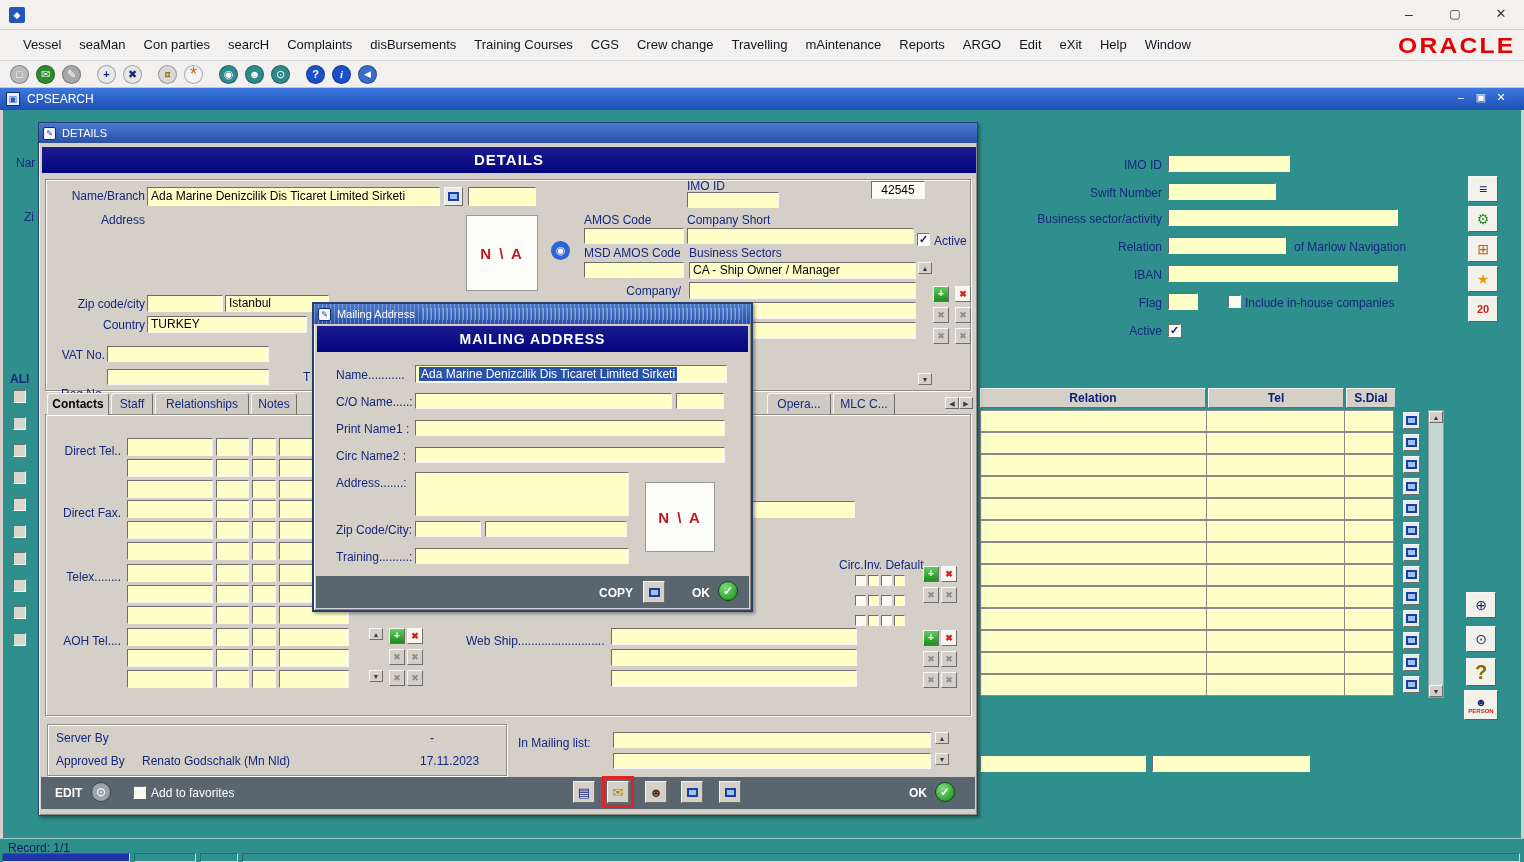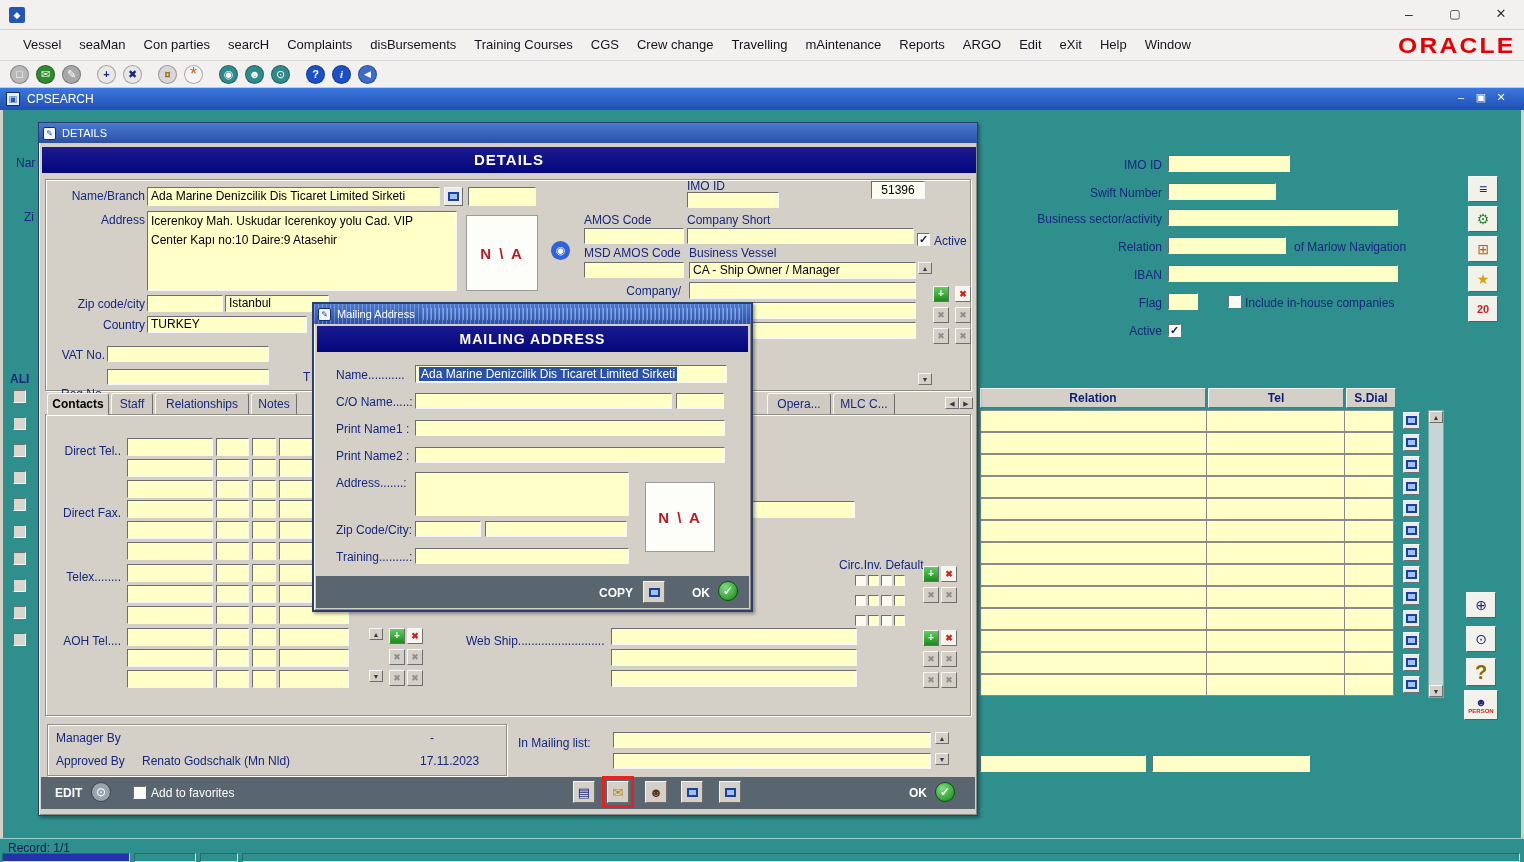--- a/index.html
+++ b/index.html
@@ -273,50 +273,48 @@
   <div class="groove" style="left:6px;top:56px;width:926px;height:212px;"></div>
 
   <span class="lbl r" style="left:18px;top:66px;width:88px;">Name/Branch</span>
   <div class="fld" style="left:108px;top:64px;width:293px;height:19px;line-height:17px;">Ada Marine Denizcilik Dis Ticaret Limited Sirketi</div>
   <span class="rowbtn abs" style="position:absolute;left:405px;top:64px;margin:0;width:19px;height:19px;">
       <span class="icon-screen"></span>
     </span>
   <input class="fld" style="left: 429px; top: 64px; width: 68px; height: 19px;">
 
   <span class="lbl r" style="left:18px;top:90px;width:88px;">Address</span>
-  <div class="fld prewrap" style="left:108px;top:88px;width:310px;height:80px;white-space:pre-line;">Icerenkoy Mah. Uskudar Icerenkoy yolu  Cad. VIP
-Center Kapı no:10 Daire:9 Atasehir</div>
   <div class="na" style="left:427px;top:92px;width:72px;height:76px;">N \ A</div>
 
   <span class="lbl r" style="left:10px;top:174px;width:96px;">Zip code/city</span>
   <input class="fld" style="left: 108px; top: 172px; width: 76px; height: 17px;">
   <div class="fld" style="left:186px;top:172px;width:104px;height:17px;">Istanbul</div>
   <span class="lbl r" style="left:10px;top:195px;width:96px;">Country</span>
   <div class="fld" style="left:108px;top:193px;width:160px;height:17px;">TURKEY</div>
 
   <span class="lbl r" style="left:10px;top:225px;width:56px;">VAT No.</span>
   <input class="fld" style="left: 68px; top: 223px; width: 162px; height: 16px;">
   <span class="lbl r" style="left:10px;top:264px;width:56px;">Reg No.</span>
   <input class="fld" style="left: 68px; top: 246px; width: 162px; height: 16px;">
   <span class="lbl" style="left:264px;top:247px;">T</span>
 
   <span class="lbl" style="left:648px;top:56px;">IMO ID</span>
   <input class="fld" style="left: 648px; top: 69px; width: 92px; height: 16px;">
-  <div class="fld white" style="left:832px;top:58px;width:54px;height:18px;text-align:center;line-height:16px;">51396</div>
+  <div class="fld white" style="left:832px;top:58px;width:54px;height:18px;text-align:center;line-height:16px;">42545</div>
 
   <span class="lbl" style="left:545px;top:90px;">AMOS Code</span>
   <input class="fld" style="left: 545px; top: 105px; width: 100px; height: 16px;">
   <span class="lbl" style="left:648px;top:90px;">Company Short</span>
   <input class="fld" style="left: 648px; top: 105px; width: 227px; height: 16px;">
 
   <span class="circle-ico" style="left:512px;top:118px;width:19px;height:19px;background:#2E64D8;font-size:11px;">◉</span>
 
   <span class="lbl" style="left:545px;top:123px;">MSD AMOS Code</span>
   <input class="fld" style="left: 545px; top: 139px; width: 100px; height: 16px;">
-  <span class="lbl" style="left:650px;top:123px;">Business Vessel</span>
+  <span class="lbl" style="left:650px;top:123px;">Business Sectors</span>
   <div class="fld" style="left:650px;top:139px;width:227px;height:17px;">CA - Ship Owner / Manager</div>
   <span class="spin up" style="left:879px;top:139px;"></span>
   <span class="spin dn" style="left:879px;top:250px;"></span>
 
   <span class="lbl r" style="left:584px;top:161px;width:58px;">Company/</span>
   <input class="fld" style="left: 650px; top: 159px; width: 227px; height: 17px;">
   <input class="fld" style="left: 650px; top: 179px; width: 227px; height: 17px;">
   <input class="fld" style="left: 650px; top: 199px; width: 227px; height: 17px;">
   <span class="sq g" style="left:894px;top:163px;"></span>
   <span class="sq r" style="left:916px;top:163px;"></span>
@@ -470,21 +468,21 @@
       <input class="fld" style="position: static; display: block; width: 246px; height: 17px; margin-bottom: 4px;">
   </div>
   <span class="sq g" style="left:884px;top:507px;"></span>
   <span class="sq r" style="left:902px;top:507px;"></span>
   <span class="sq x" style="left:884px;top:528px;"></span>
   <span class="sq x" style="left:902px;top:528px;"></span>
   <span class="sq x" style="left:884px;top:549px;"></span>
   <span class="sq x" style="left:902px;top:549px;"></span>
 
   <div class="groove" style="left:8px;top:601px;width:460px;height:52px;">
-    <span class="lbl" style="left:8px;top:6px;">Manager By</span>
+    <span class="lbl" style="left:8px;top:6px;">Server By</span>
     <span class="lbl" style="left:382px;top:6px;">-</span>
     <span class="lbl" style="left:8px;top:29px;">Approved By</span>
     <span class="lbl" style="left:94px;top:29px;">Renato Godschalk (Mn Nld)</span>
     <span class="lbl" style="left:372px;top:29px;">17.11.2023</span>
   </div>
 
   <span class="lbl" style="left:479px;top:613px;">In Mailing list:</span>
   <input class="fld" style="left: 574px; top: 609px; width: 318px; height: 16px;">
   <input class="fld" style="left: 574px; top: 630px; width: 318px; height: 16px;">
   <span class="spin up" style="left:896px;top:609px;"></span>
@@ -527,21 +525,21 @@
 
   <span class="lbl" style="left:22px;top:64px;">Name...........</span>
   <div class="fld" style="left:101px;top:61px;width:312px;height:18px;line-height:16px;">
     <span class="sel">Ada Marine Denizcilik Dis Ticaret Limited Sirketi</span>
   </div>
   <span class="lbl" style="left:22px;top:91px;">C/O Name.....:</span>
   <input class="fld" style="left: 101px; top: 89px; width: 257px; height: 16px;">
   <input class="fld" style="left: 362px; top: 89px; width: 48px; height: 16px;">
   <span class="lbl" style="left:22px;top:118px;">Print Name1 :</span>
   <input class="fld" style="left: 101px; top: 116px; width: 310px; height: 16px;">
-  <span class="lbl" style="left:22px;top:145px;">Print Name2 :</span>
+  <span class="lbl" style="left:22px;top:145px;">Circ Name2 :</span>
   <input class="fld" style="left: 101px; top: 143px; width: 310px; height: 16px;">
   <span class="lbl" style="left:22px;top:172px;">Address.......:</span>
   <textarea class="fld" style="left: 101px; top: 168px; width: 214px; height: 44px;"></textarea>
   <div class="na" style="left:331px;top:178px;width:70px;height:70px;">N \ A</div>
   <span class="lbl" style="left:22px;top:219px;">Zip Code/City:</span>
   <input class="fld" style="left: 101px; top: 217px; width: 66px; height: 16px;">
   <input class="fld" style="left: 171px; top: 217px; width: 142px; height: 16px;">
   <span class="lbl" style="left:22px;top:246px;">Training.........:</span>
   <input class="fld" style="left: 101px; top: 244px; width: 214px; height: 16px;">
 

